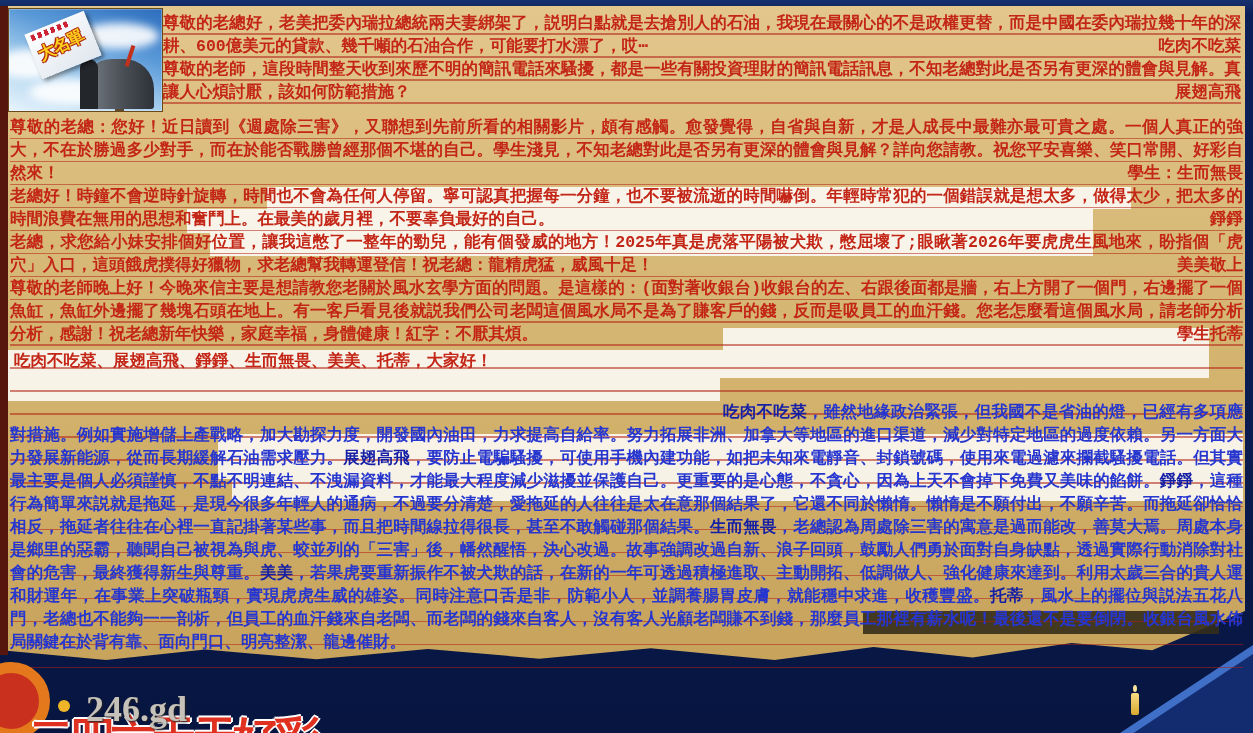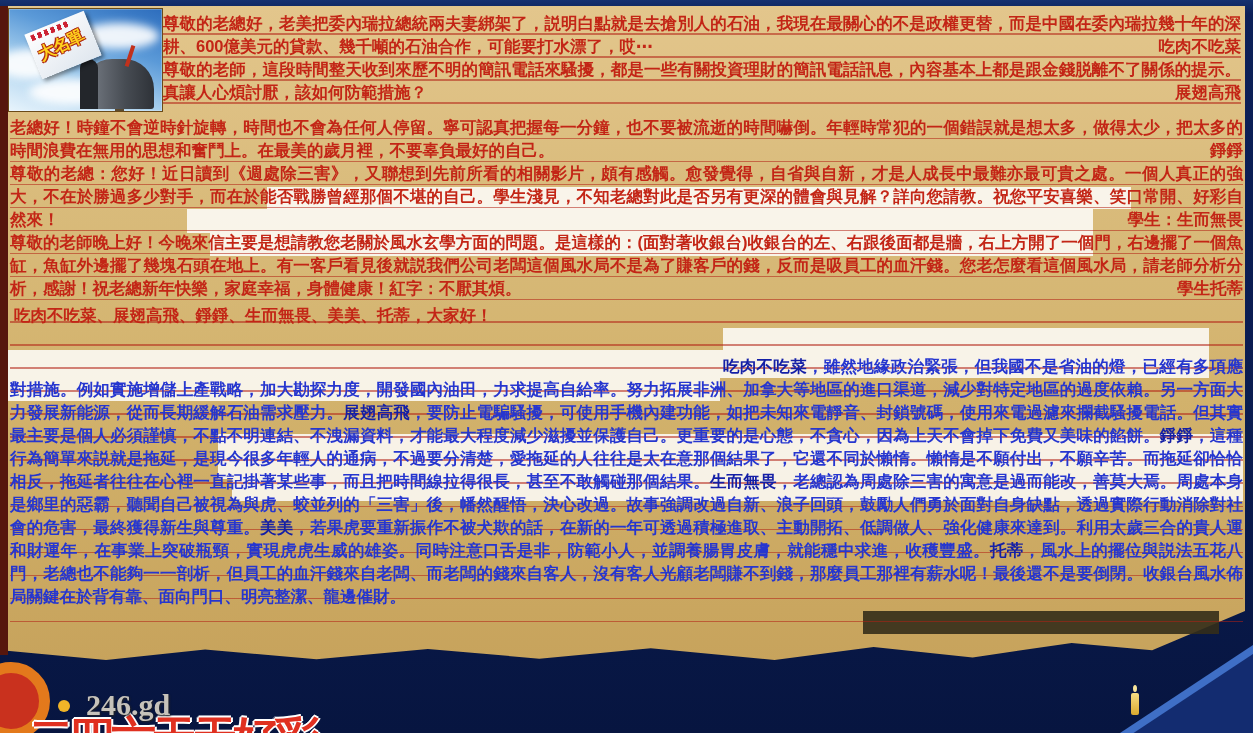--- a/index.html
+++ b/index.html
@@ -23,21 +23,21 @@
   .envelope{position:absolute;left:22px;top:12px;width:64px;height:48px;background:linear-gradient(160deg,#ffffff,#dfe6ee);
     transform:rotate(-22deg);box-shadow:2px 3px 4px rgba(0,0,0,.45);}
   .env-label{position:absolute;left:6px;top:12px;font-size:17px;font-weight:bold;color:#ffd21e;
     transform:rotate(-4deg);text-shadow:1px 1px 0 #b02a12,-1px -1px 0 #b02a12,1px -1px 0 #b02a12,-1px 1px 0 #b02a12;letter-spacing:-1px;}
   .env-marks{position:absolute;left:5px;top:3px;width:40px;height:6px;
     background:repeating-linear-gradient(90deg,#c23 0 4px,transparent 4px 7px);}
   .mb-flag{position:absolute;right:30px;bottom:44px;width:4px;height:22px;background:#c2311c;transform:rotate(18deg);}
   
   .txt{position:absolute;font-weight:bold;font-size:16.5px;line-height:23px;text-align:justify;
        text-justify:inter-ideograph;color:#c32516;z-index:3;}
-  .ruled{background-image:repeating-linear-gradient(to bottom,transparent 0 21.5px,rgba(178,32,20,.55) 21.5px 23px);}
+  .ruled{background-image:repeating-linear-gradient(to bottom,transparent 0 21.5px,rgba(178,32,20,.55) 21.5px 23px);font-family:Liberation Mono, monospace;}
   #letters-top{left:163px;top:12px;width:1078px;}
   #letters-rest{left:10px;top:116px;width:1233px;}
   p.letter{margin:0;}
   .sig{display:block;text-align:right;margin-top:-23px;height:23px;}
   #greeting{margin:4px 0 0 4px;}
   #reply{margin:28px 0 15px 0;color:#2636cf;text-indent:713px;}
   #reply b{color:#141fa6;}
   
   .hl{position:absolute;background:rgba(255,255,255,.84);z-index:2;}
   .hl-dark{position:absolute;background:rgba(52,46,26,.9);z-index:2;}
@@ -46,21 +46,21 @@
         clip-path:polygon(100% 0,0 100%,100% 100%);z-index:1;}
   .fold::after{content:'';position:absolute;inset:0;transform:translate(6px,5px);background:#132c70;clip-path:polygon(100% 0,0 100%,100% 100%);}
   .candle{position:absolute;left:1131px;top:693px;width:8px;height:22px;border-radius:2px;
           background:linear-gradient(180deg,#f7dd84,#d9a92f);z-index:4;}
   .candle-tip{position:absolute;left:1133px;top:685px;width:4px;height:7px;border-radius:50%;background:#f8e49a;z-index:4;}
   .wm-ring{position:absolute;left:-28px;top:662px;width:56px;height:56px;border-radius:50%;
            border:11px solid #ef7f1a;background:#d4331d;z-index:4;opacity:.95;}
   .wm-chars{position:absolute;left:28px;top:708px;font-size:46px;font-weight:bold;color:#e03020;
     letter-spacing:-5px;z-index:4;white-space:nowrap;
     text-shadow:2px 0 0 #fff,-2px 0 0 #fff,0 2px 0 #fff,0 -2px 0 #fff,1px 1px 0 #fff,-1px -1px 0 #fff;}
-  .wm-domain{position:absolute;left:86px;top:688px;font-size:30px;font-weight:bold;color:#c6c2ba;
+  .wm-domain{position:absolute;left:86px;top:688px;font-size:36px;font-weight:bold;color:#c6c2ba;
     font-family:"Liberation Serif","DejaVu Serif",serif;z-index:5;text-shadow:1px 1px 2px #222;}
   .wm-dot{position:absolute;left:58px;top:700px;width:12px;height:12px;border-radius:50%;background:#f0b428;z-index:4;}
 </style>
 </head>
 <body>
 
 <div id="canvas">
 
   <div class="parchment"></div>
   <div class="left-edge"></div>
@@ -85,26 +85,27 @@
   <div class="hl" style="left:723px;top:328px;width:486px;height:22px;"></div>
   <div class="hl" style="left:8px;top:350px;width:1201px;height:28px;"></div>
   <div class="hl" style="left:8px;top:378px;width:712px;height:23px;"></div>
   <div class="hl" style="left:218px;top:434px;width:1025px;height:22px;"></div>
   <div class="hl" style="left:218px;top:456px;width:1025px;height:23px;"></div>
   <div class="hl" style="left:232px;top:479px;width:1011px;height:22px;"></div>
   <div class="hl-dark" style="left:863px;top:611px;width:356px;height:23px;"></div>
 
   <div id="letters-top" class="txt ruled">
     <p class="letter"><span>尊敬的老總好，老美把委內瑞拉總統兩夫妻綁架了，説明白點就是去搶別人的石油，我現在最關心的不是政權更替，而是中國在委內瑞拉幾十年的深耕、600億美元的貸款、幾千噸的石油合作，可能要打水漂了，哎⋯</span><span class="sig">吃肉不吃菜</span></p>
-    <p class="letter"><span>尊敬的老師，這段時間整天收到來歷不明的簡訊電話來騷擾，都是一些有關投資理財的簡訊電話訊息，內容基本上都是跟金錢脱離不了關係的提示。真讓人心煩討厭，該如何防範措施？</span><span class="sig">展翅高飛</span></p>
+    <p class="letter"><span>尊敬的老師，這段時間整天收到來歷不明的簡訊電話來騷擾，都是一些有關投資理財的簡訊電話訊息，不知老總對此是否另有更深的體會與見解。真讓人心煩討厭，該如何防範措施？</span><span class="sig">展翅高飛</span></p>
   </div>
 
   <div id="letters-rest" class="txt ruled">
+    <p class="letter"><span>尊敬的老總：您好！近日讀到《週處除三害》，又聯想到先前所看的相關影片，頗有感觸。愈發覺得，自省與自新，才是人成長中最難亦最可貴之處。一個人真正的強大，不在於勝過多少對手，而在於能否戰勝曾經那個不堪的自己。學生淺見，不知老總對此是否另有更深的體會與見解？詳向您請教。祝您平安喜樂、笑口常開、好彩自然來！</span><span class="sig">學生：生而無畏</span></p>
     <p class="letter"><span>老總好！時鐘不會逆時針旋轉，時間也不會為任何人停留。寧可認真把握每一分鐘，也不要被流逝的時間嚇倒。年輕時常犯的一個錯誤就是想太多，做得太少，把太多的時間浪費在無用的思想和奮鬥上。在最美的歲月裡，不要辜負最好的自己。</span><span class="sig">錚錚</span></p>
-    <p class="letter"><span>尊敬的老總：您好！近日讀到《週處除三害》，又聯想到先前所看的相關影片，頗有感觸。愈發覺得，自省與自新，才是人成長中最難亦最可貴之處。一個人真正的強大，不在於勝過多少對手，而在於能否戰勝曾經那個不堪的自己。學生淺見，不知老總對此是否另有更深的體會與見解？詳向您請教。祝您平安喜樂、笑口常開、好彩自然來！</span><span class="sig">學生：生而無畏</span></p>
+    <p class="letter"><span>老總，求您給小妹安排個好位置，讓我這憋了一整年的勁兒，能有個發威的地方！2025年真是虎落平陽被犬欺，憋屈壞了;眼瞅著2026年要虎虎生風地來，盼指個「虎穴」入口，這頭餓虎撲得好獵物，求老總幫我轉運登信！祝老總：龍精虎猛，威風十足！</span><span class="sig">美美敬上</span></p>
     <p class="letter"><span>尊敬的老師晚上好！今晚來信主要是想請教您老關於風水玄學方面的問題。是這樣的：(面對著收銀台)收銀台的左、右跟後面都是牆，右上方開了一個門，右邊擺了一個魚缸，魚缸外邊擺了幾塊石頭在地上。有一客戶看見後就説我們公司老闆這個風水局不是為了賺客戶的錢，反而是吸員工的血汗錢。您老怎麼看這個風水局，請老師分析分析，感謝！祝老總新年快樂，家庭幸福，身體健康！紅字：不厭其煩。</span><span class="sig">學生托蒂</span></p>
     <p id="greeting">吃肉不吃菜、展翅高飛、錚錚、生而無畏、美美、托蒂，大家好！</p>
     <p id="reply"><b>吃肉不吃菜</b><span>，雖然地緣政治緊張，但我國不是省油的燈，已經有多項應對措施。例如實施增儲上產戰略，加大勘探力度，開發國內油田，力求提高自給率。努力拓展非洲、加拿大等地區的進口渠道，減少對特定地區的過度依賴。另一方面大力發展新能源，從而長期緩解石油需求壓力。</span><b>展翅高飛</b><span>，要防止電騙騷擾，可使用手機內建功能，如把未知來電靜音、封鎖號碼，使用來電過濾來攔截騷擾電話。但其實最主要是個人必須謹慎，不點不明連結、不洩漏資料，才能最大程度減少滋擾並保護自己。更重要的是心態，不貪心，因為上天不會掉下免費又美味的餡餅。</span><b>錚錚</b><span>，這種行為簡單來説就是拖延，是現今很多年輕人的通病，不過要分清楚，愛拖延的人往往是太在意那個結果了，它還不同於懶惰。懶惰是不願付出，不願辛苦。而拖延卻恰恰相反，拖延者往往在心裡一直記掛著某些事，而且把時間線拉得很長，甚至不敢觸碰那個結果。</span><b>生而無畏</b><span>，老總認為周處除三害的寓意是過而能改，善莫大焉。周處本身是鄉里的惡霸，聽聞自己被視為與虎、蛟並列的「三害」後，幡然醒悟，決心改過。故事強調改過自新、浪子回頭，鼓勵人們勇於面對自身缺點，透過實際行動消除對社會的危害，最終獲得新生與尊重。</span><b>美美</b><span>，若果虎要重新振作不被犬欺的話，在新的一年可透過積極進取、主動開拓、低調做人、強化健康來達到。利用太歲三合的貴人運和財運年，在事業上突破瓶頸，實現虎虎生威的雄姿。同時注意口舌是非，防範小人，並調養腸胃皮膚，就能穩中求進，收穫豐盛。</span><b>托蒂</b><span>，風水上的擺位與説法五花八門，老總也不能夠一一剖析，但員工的血汗錢來自老闆、而老闆的錢來自客人，沒有客人光顧老闆賺不到錢，那麼員工那裡有薪水呢！最後還不是要倒閉。收銀台風水佈局關鍵在於背有靠、面向門口、明亮整潔、龍邊催財。</span></p>
   </div>
 
   <div class="fold"></div>
   <div class="wm-ring"></div>
   <div class="wm-chars">二四六天天好彩</div>
   <div class="wm-dot"></div>
   <div class="wm-domain">246.gd</div>

